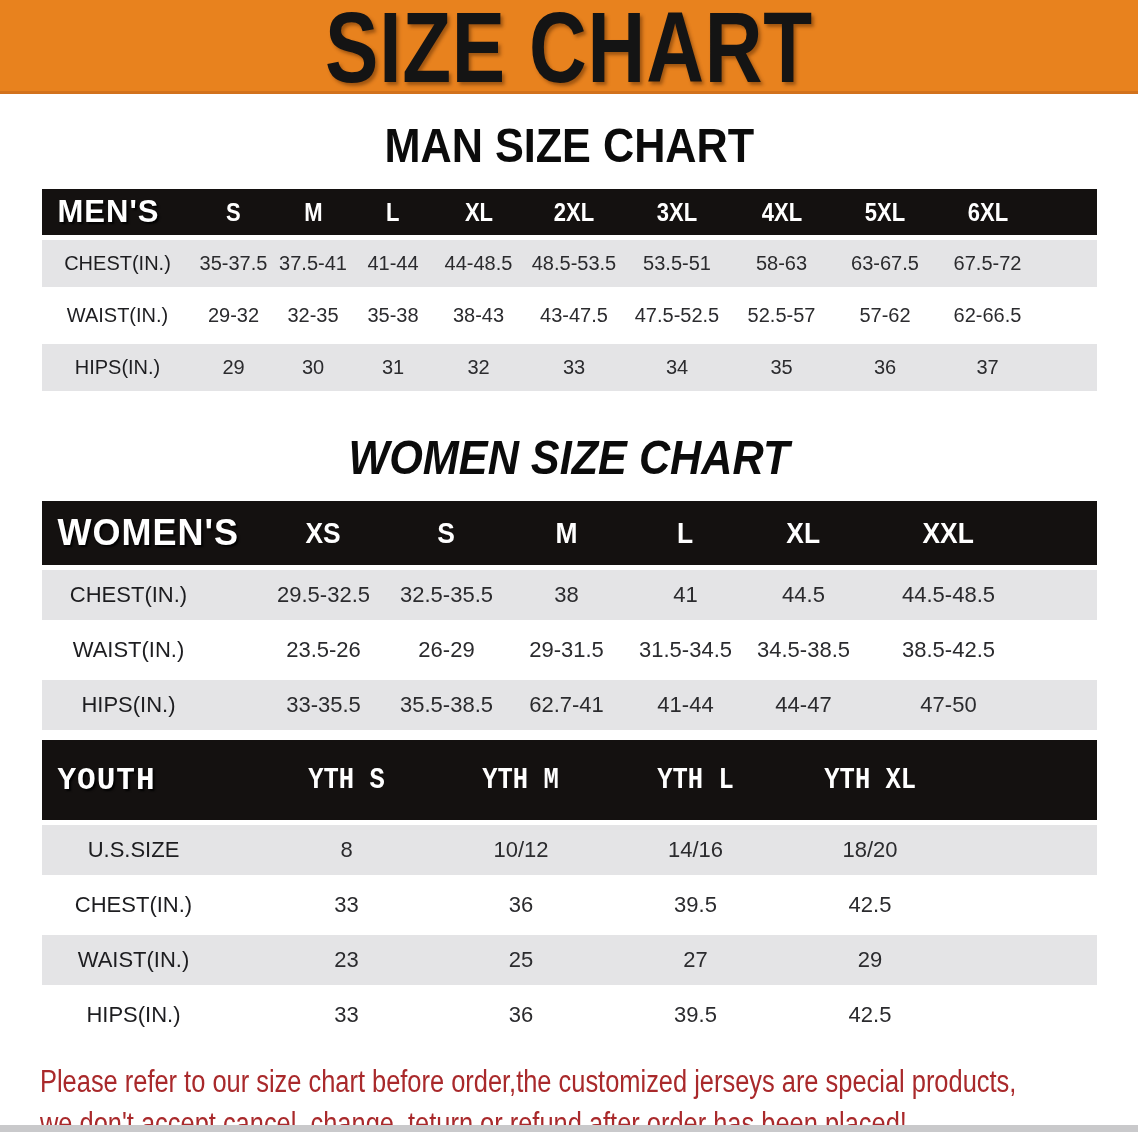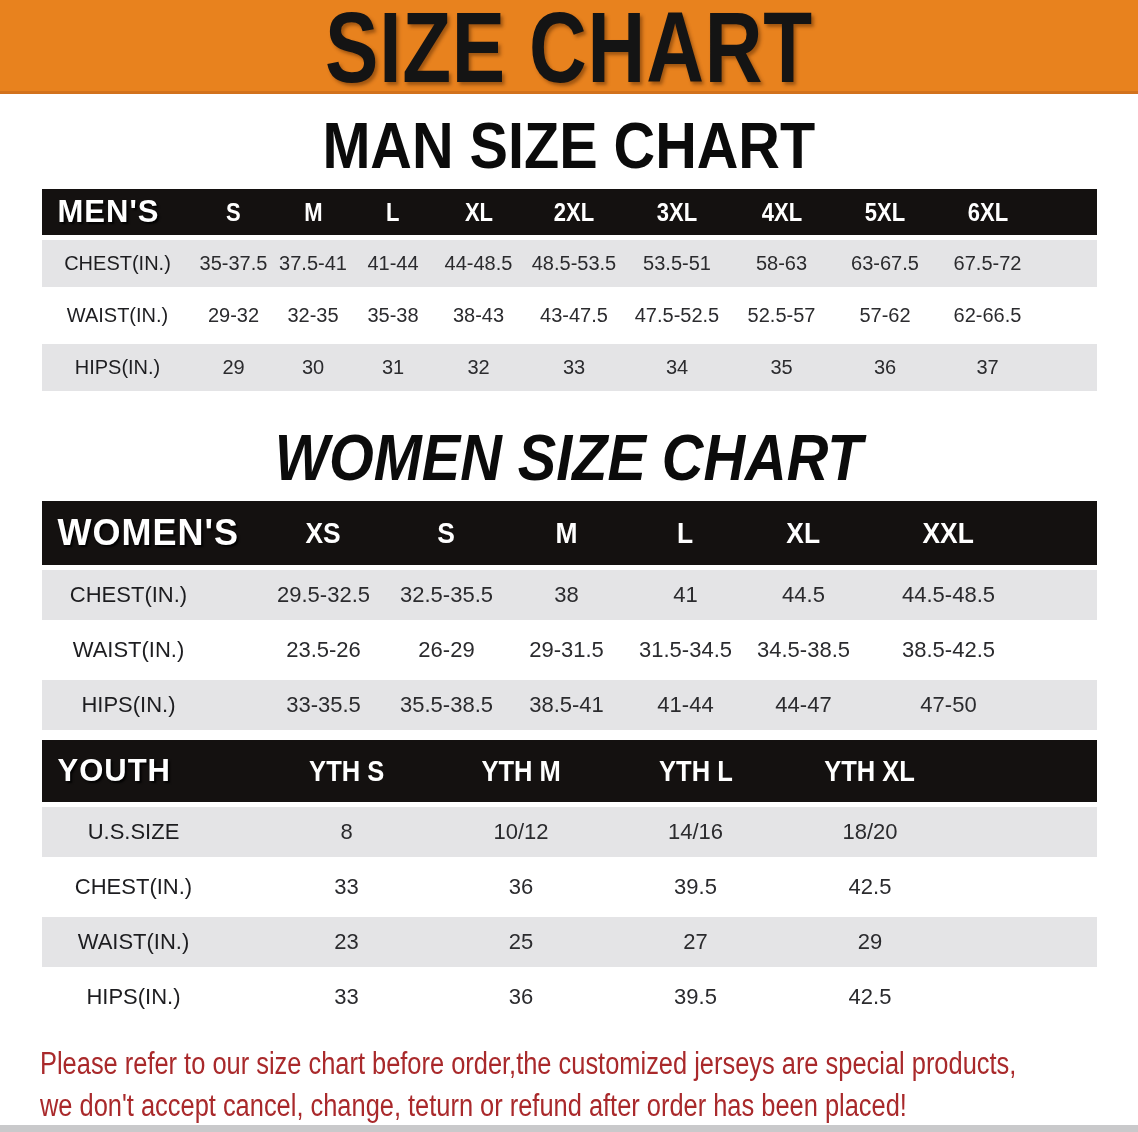--- a/index.html
+++ b/index.html
@@ -29,21 +29,21 @@
     letter-spacing:1px;
   }
   .banner h1 .cond{
     transform:scaleX(0.80);transform-origin:center;
     text-shadow:3px 3px 4px rgba(70,30,0,0.45);
   }
 
   
   .sec-title{
     text-align:center;font-weight:700;color:#0b0b0b;
-    font-size:64px;line-height:52px;margin:0;
+    font-size:48px;line-height:52px;margin:0;
   }
   .sec-title .cond{transform:scaleX(0.90);transform-origin:center;}
   .sec-men   .sec-title{margin:26px 0 12px;}
   .sec-women .sec-title{margin:36px 0 12px;font-style:italic;}
   .sec-youth .sec-title{margin:44px 0 15px;}
 
   
   .size-table{
     width:1055px;margin:0 auto;table-layout:fixed;
     border-collapse:separate;border-spacing:0 5px;
@@ -67,21 +67,21 @@
   .sec-men   thead th.group .lbl{font-size:31px;}
   .sec-men   tbody tr{height:30px;}
   .sec-men   tbody th,.sec-men tbody td{font-size:20px;}
 
   .sec-women thead th{height:64px;font-size:30px;}
   .sec-women thead th.group .lbl{font-size:36px;}
   .sec-women tbody tr{height:39px;}
   .sec-women tbody th,.sec-women tbody td{font-size:22px;}
   .sec-women tbody th{padding-right:58px;}
 
-  .sec-youth thead th{height:62px;font-size:29px;}
+  .sec-youth thead th{height:80px;font-size:29px;font-family:Liberation Mono, monospace;}
   .sec-youth thead th.group .lbl{font-size:31px;}
   .sec-youth tbody tr{height:41px;}
   .sec-youth tbody th,.sec-youth tbody td{font-size:22px;}
   .sec-youth tbody th{padding-right:46px;}
 
   
   .note{margin-top:16px;padding-left:40px;}
   .note p{
     margin:0;color:var(--red);font-size:31px;line-height:42px;font-weight:400;
   }
@@ -194,21 +194,21 @@
             <td>29-31.5</td>
             <td>31.5-34.5</td>
             <td>34.5-38.5</td>
             <td>38.5-42.5</td>
             <td></td>
           </tr>
           <tr>
             <th>HIPS(IN.)</th>
             <td>33-35.5</td>
             <td>35.5-38.5</td>
-            <td>38.5-41</td>
+            <td>62.7-41</td>
             <td>41-44</td>
             <td>44-47</td>
             <td>47-50</td>
             <td></td>
           </tr>
         </tbody>
     </table>
   </section>
     <section class="size-section sec-youth">
     <table class="size-table">

